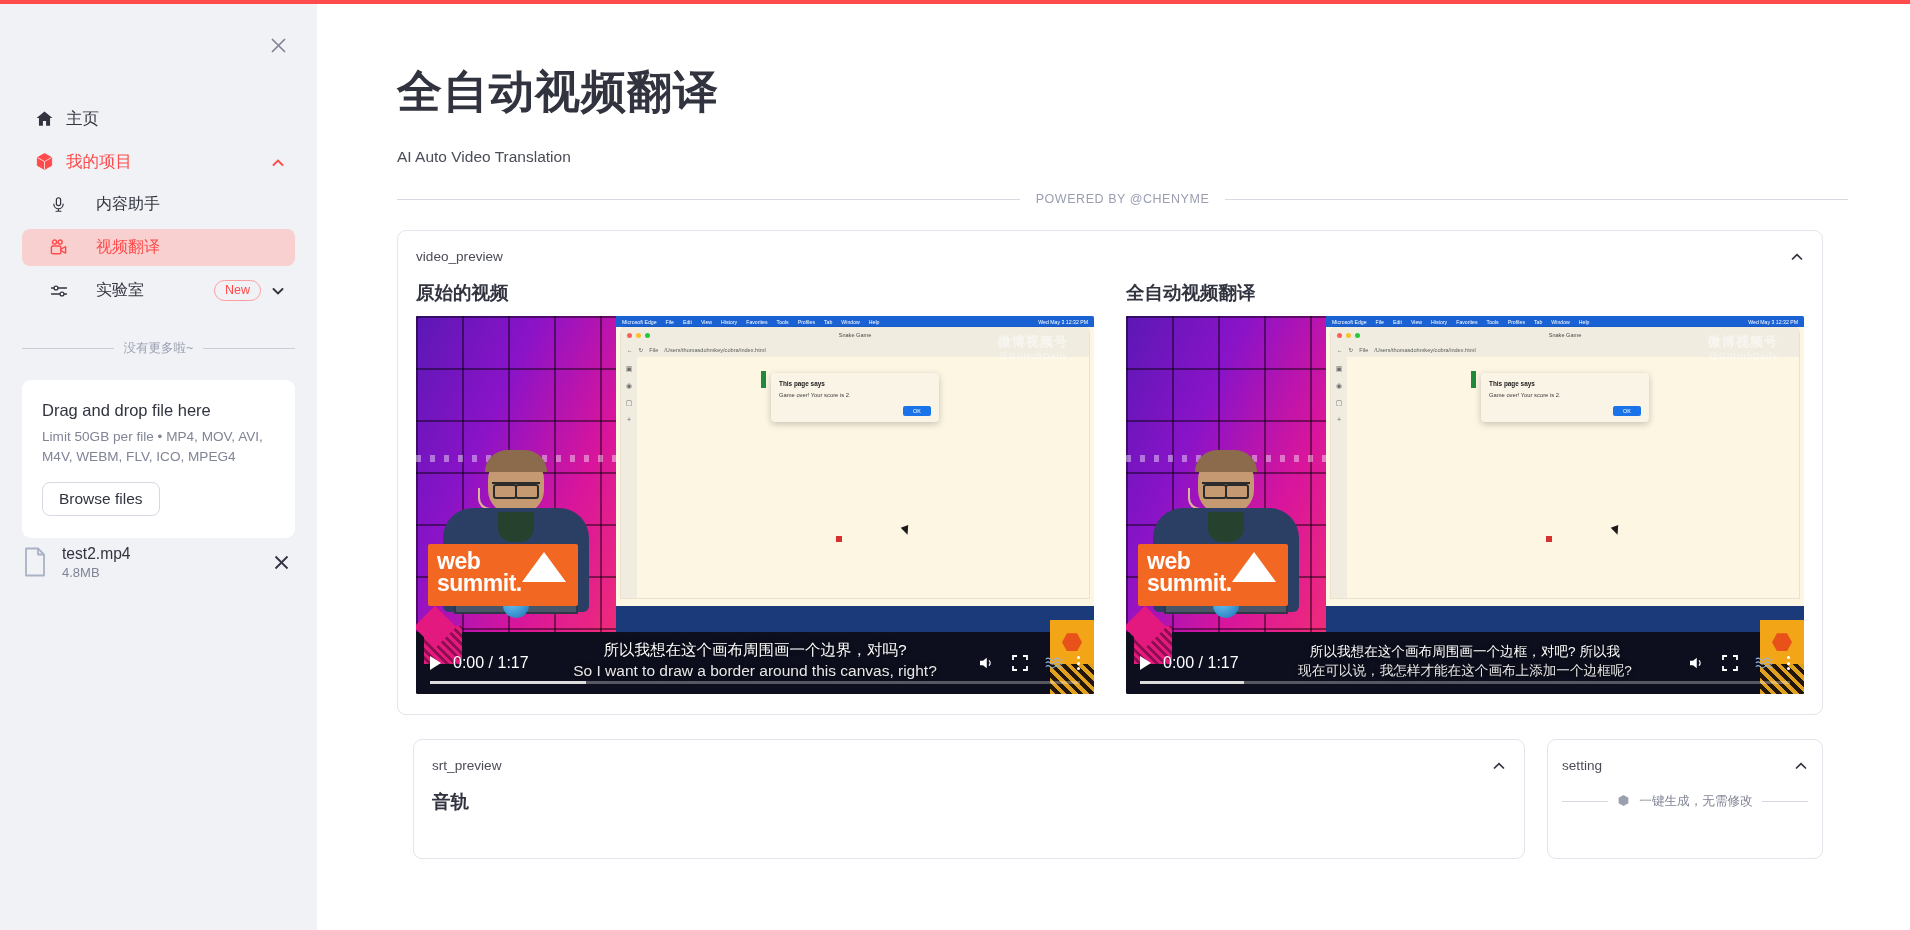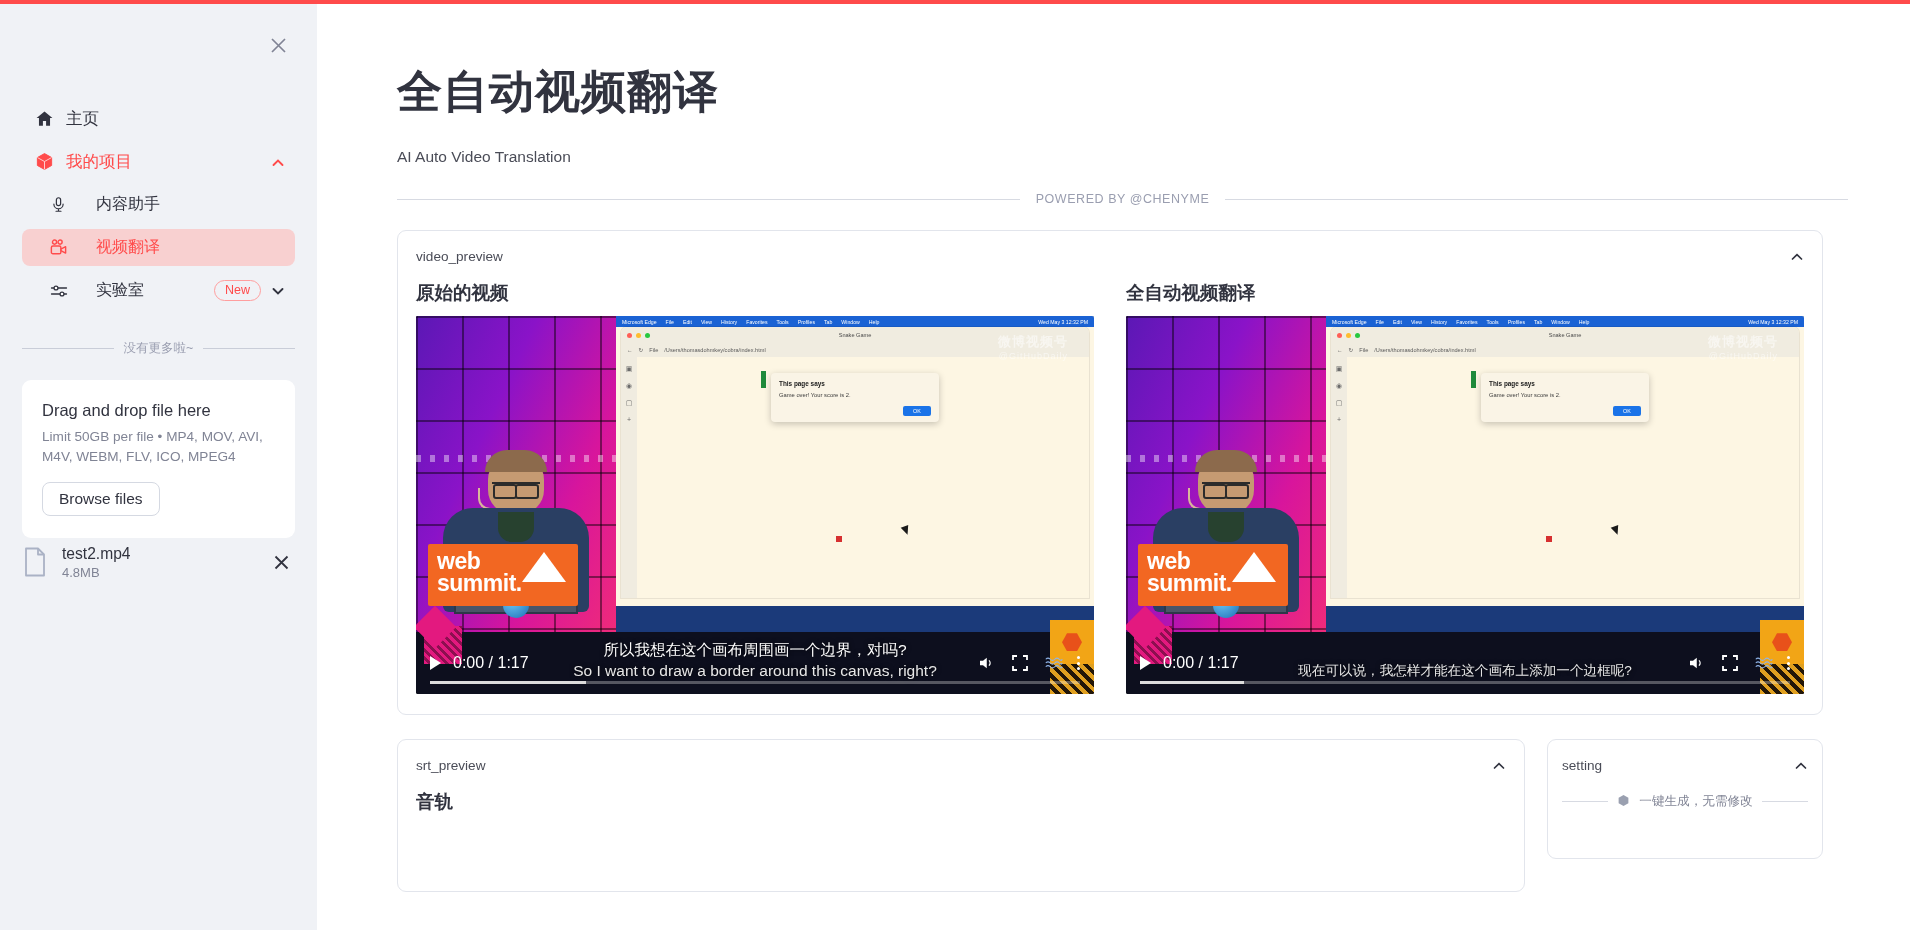--- a/index.html
+++ b/index.html
@@ -253,21 +253,21 @@
   .subs { position:absolute; left: 50%; transform: translateX(-50%); bottom: 14px;
           text-align:center; z-index: 5; width: 86%; }
   .subs .s1 { color:#fff; font-size: 15.5px; text-shadow: 0 0 5px rgba(0,0,0,.9); white-space: nowrap; }
   .subs .s2 { color:#e8e8e8; font-size: 15.5px; text-shadow: 0 0 5px rgba(0,0,0,.9);
               white-space: nowrap; margin-top: 1px; }
   .subs.small .s1, .subs.small .s2 { font-size: 13.6px; }
 
   
   .bottom-row { display:flex; gap: 22px; margin-top: 24px; width: 1426px; }
   .card-srt { flex: 1; border: 1px solid #e2e5ec; border-radius: 9px; background:#fff;
-              padding: 18px; height: 153px;}
+              padding: 18px; height: 120px; margin-left: 16px;}
   .card-set { width: 276px; border: 1px solid #e2e5ec; border-radius: 9px; background:#fff;
               padding: 18px 14px; height: 120px;}
   .srt-title { font-size: 18.5px; font-weight: bold; color:#31333f; margin-top: 16px; }
   .set-note { display:flex; align-items:center; gap: 9px; margin-top: 20px;
               color:#808495; font-size: 12.6px; }
   .set-note .ln { flex: 1; height: 1px; background:#d7dae2; }
 </style>
 </head>
 <body>
 
@@ -653,20 +653,21 @@
               <div class="v-band">
                 <span class="deco pink"></span>
                 <span class="deco diamond"></span>
                 <span class="deco orange">
                     <b></b>
                   </span>
                 <span class="deco stripe"></span>
               </div>
 
               <div class="subs small">
+                <div class="s1">所以我想在这个画布周围画一个边框，对吧? 所以我</div>
                 <div class="s2">现在可以说，我怎样才能在这个画布上添加一个边框呢?</div>
               </div>
 
               <div class="controls">
                 <span class="ctrl-play"></span>
                 <span class="ctrl-time">
                   <b>0:00</b>
                   <span> / </span>
                   <b>1:17</b>
                 </span>

